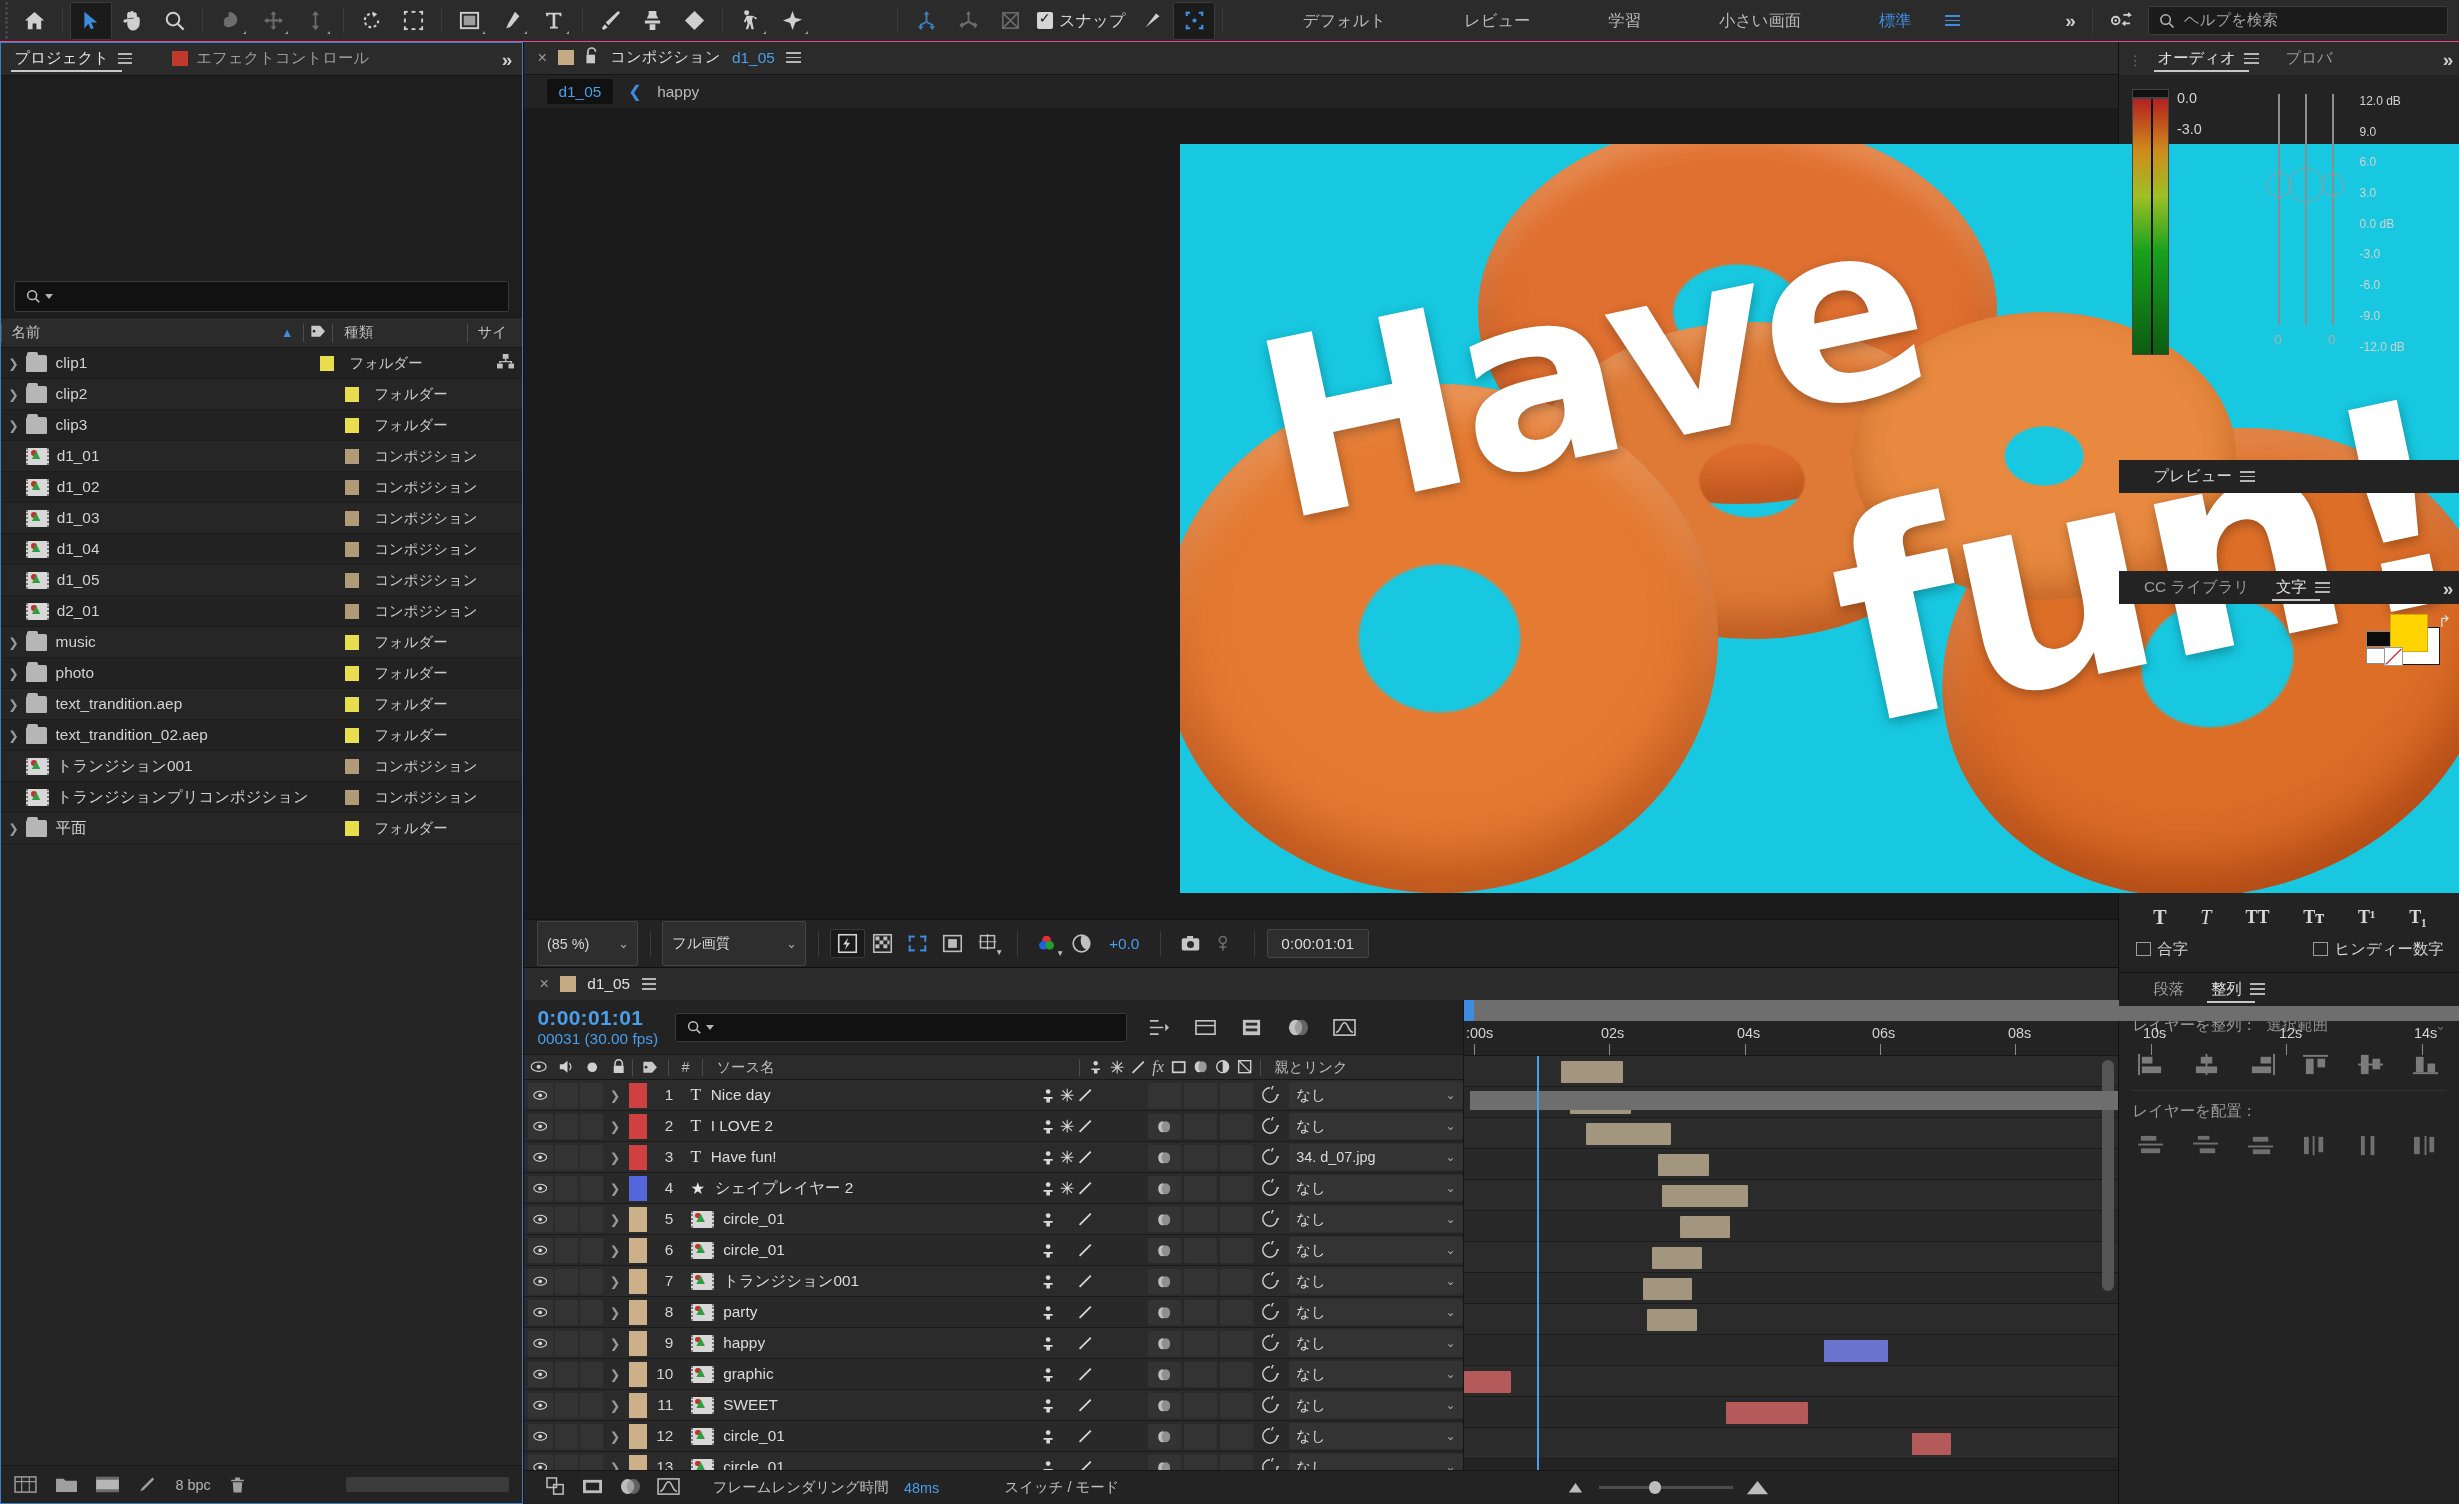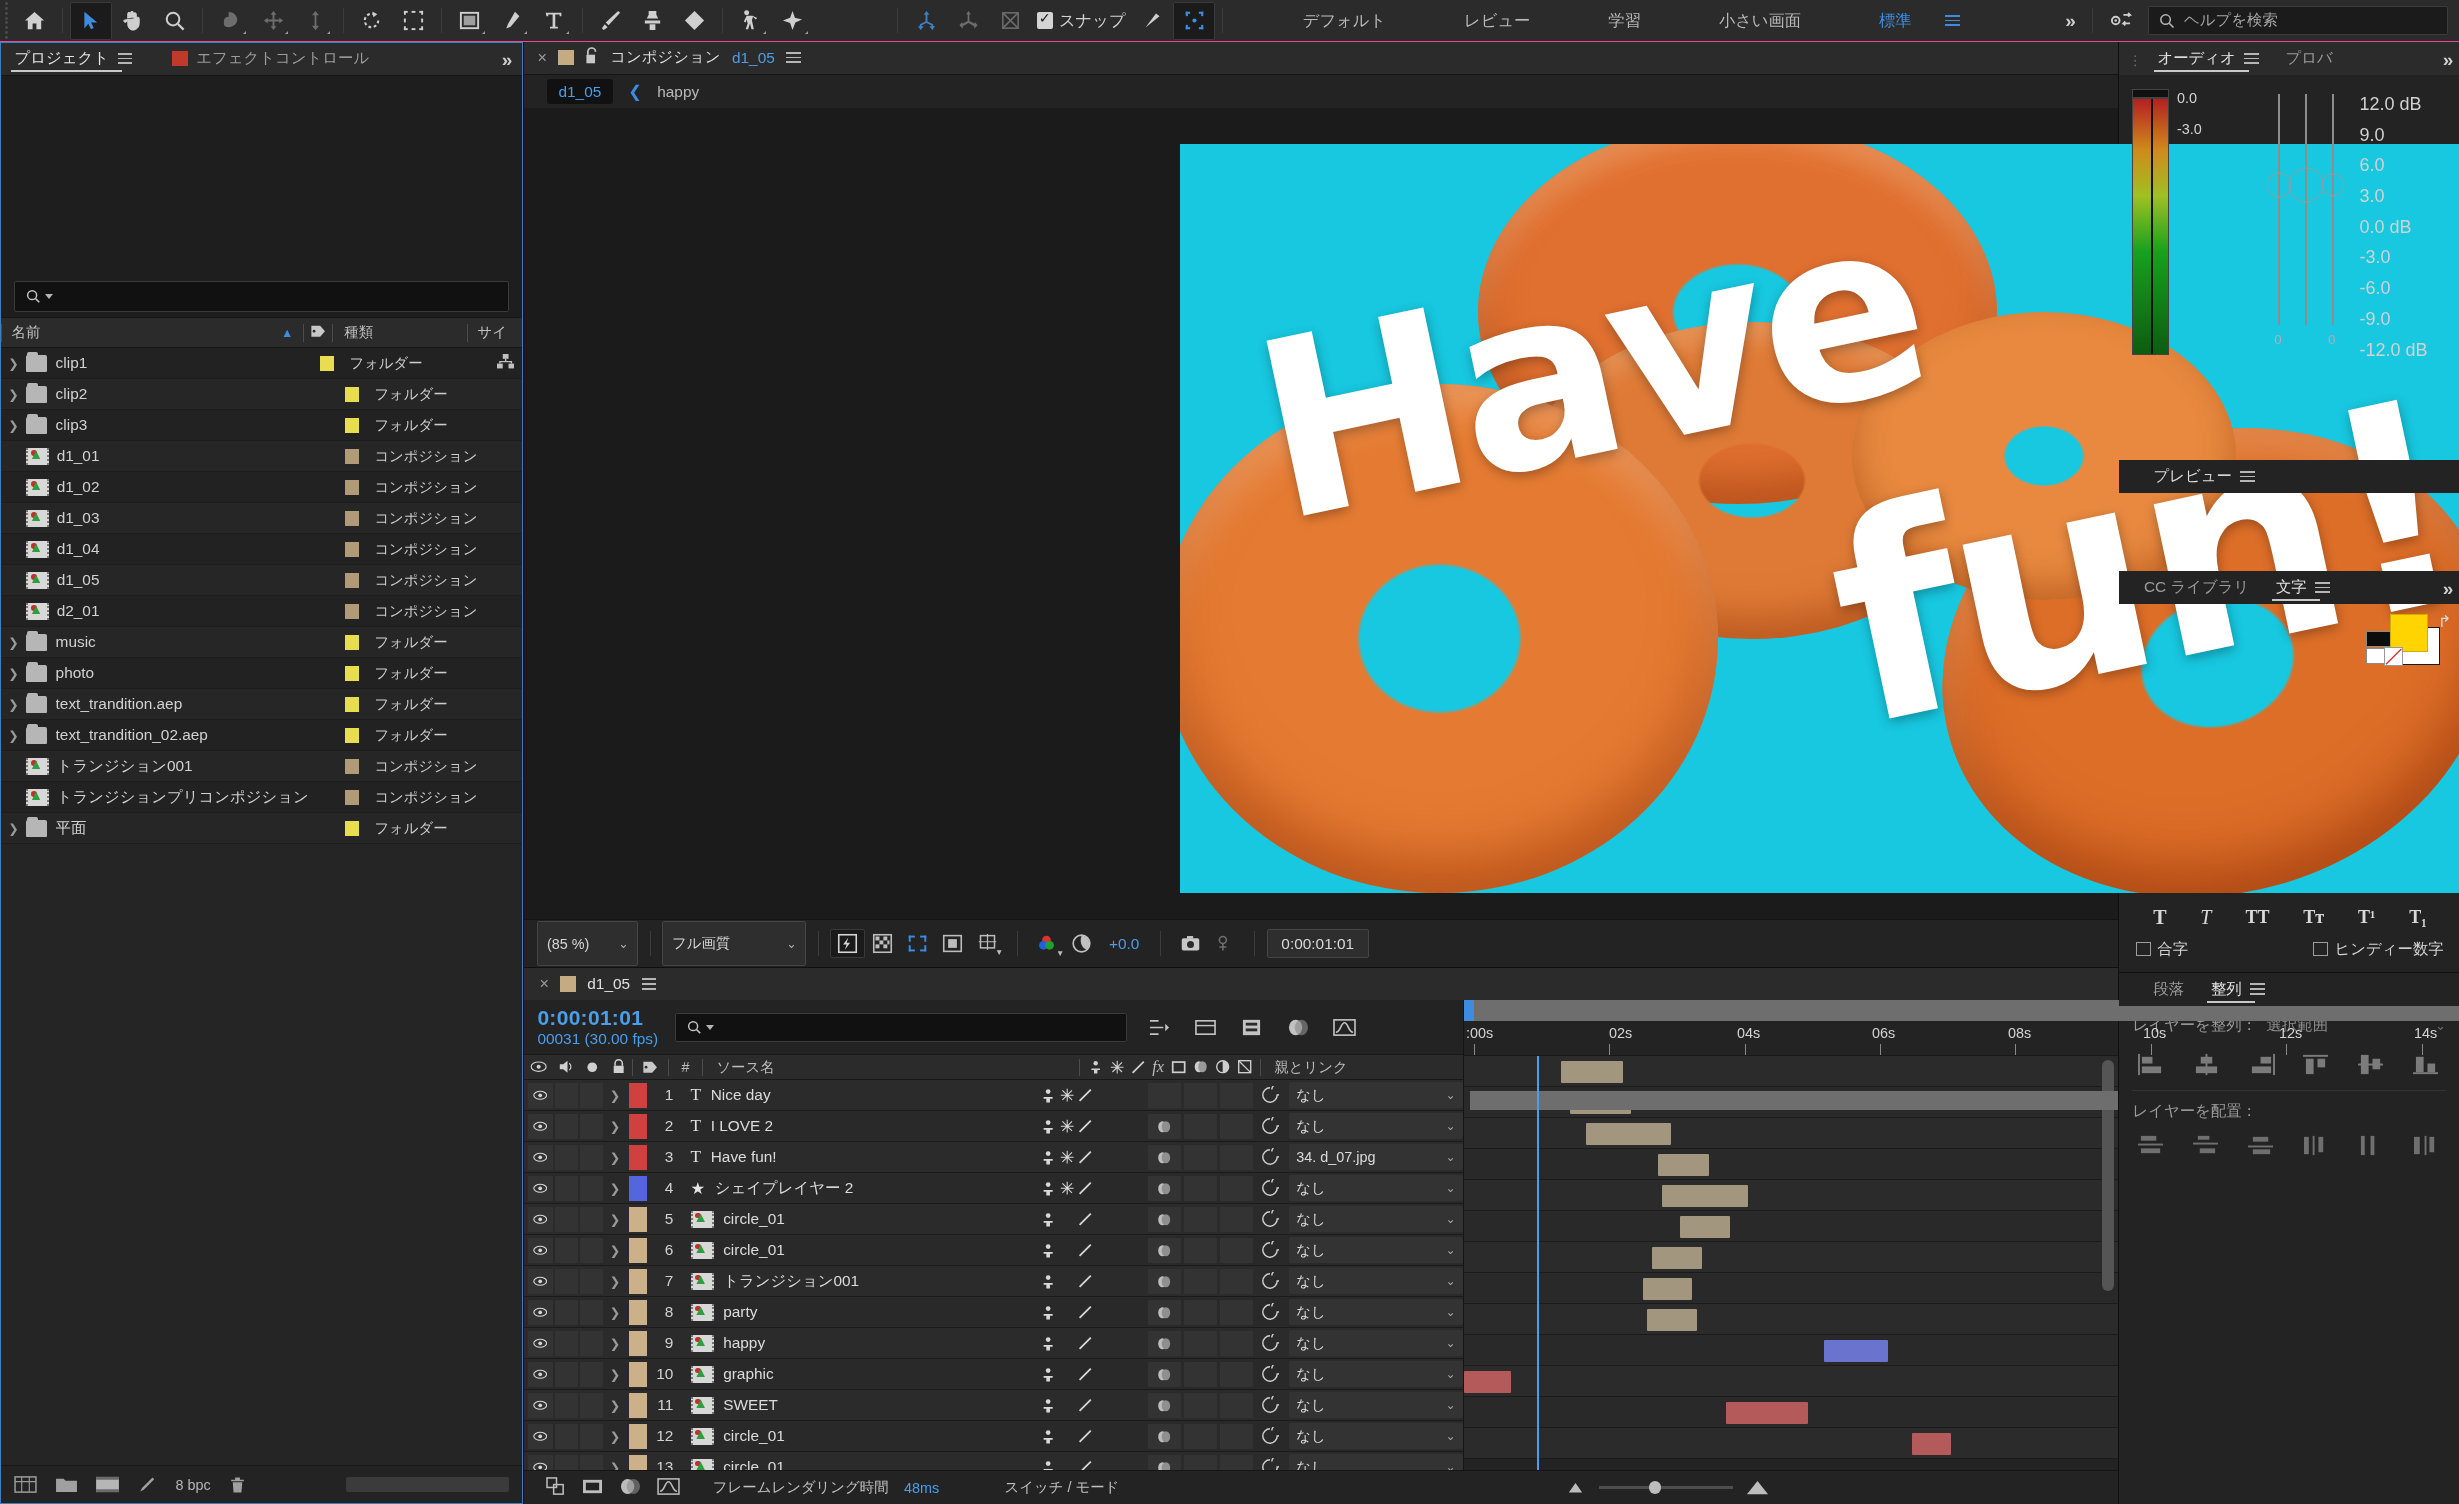--- a/index.html
+++ b/index.html
@@ -167,21 +167,21 @@
   .rp-tabs { height:33px; display:flex; align-items:flex-end; background:#2b2b2b; padding-left:9.6px; position:relative;}
   .audio-body { height:384px; background:#232323; display:flex; padding:13.4px 11.5px 9.6px 13.4px; gap:7.7px;}
   .vu { width:37px; background:linear-gradient(to top,#0d5c12 0%,#17a11d 40%,#9fc024 62%,#cf8a1c 80%,#b32020 100%);
      border:1px solid #444; position:relative; }
   .vu-top { position:absolute; left:-1px; right:-1px; top:-9.6px; height:8.6px; background:#111; border:1px solid #444;}
   .vu:after{content:"";position:absolute;left:50%;top:0;bottom:0;width:1.9px;background:#121212;}
   .scale { width:75px; display:flex; flex-direction:column; justify-content:space-between; font-size:14.4px; color:#d2d2d2; padding-top:1.9px;}
   .sliders { flex:1 1 auto; display:flex; align-items:flex-start; justify-content:center; gap:25px; padding-top:5.8px; position:relative;}
   .slider-track { width:1.9px; background:#8d8d8d; position:relative;}
   .knob { position:absolute; left:50%; transform:translate(-50%,-50%); border:1.9px solid #9a9a9a; border-radius:50%;}
-  .rscale { width:88px; position:relative; font-size:18px; color:#d2d2d2;}
+  .rscale { width:88px; position:relative; font-size:12px; color:#d2d2d2;}
   .rscale span { position:absolute; left:0; }
   .preview-body { height:77px; background:#232323; padding:9.6px 13.4px;}
   .pv-controls { display:flex; align-items:center; gap:25px; padding-top:11.5px; padding-left:9.6px;}
   .char-body { background:#232323; padding:7.7px 11.5px 9.6px 13.4px; }
   .row-f { display:flex; align-items:center; gap:7.7px; margin-bottom:6.7px;}
   .fsel { flex:1 1 auto; height:29px; background:#111; border:1px solid #3c3c3c; border-radius:1.9px;
      display:flex; align-items:center; justify-content:space-between; padding:0 7.7px; font-size:15.4px; color:#e2e2e2;}
   .swatches { position:relative; width:83px; height:63px; }
   .num-row { display:flex; align-items:center; gap:5.8px; margin-bottom:2.9px; height:31px;}
   .num-field { display:flex; align-items:center; gap:4.8px; font-size:15.4px; }
@@ -1505,21 +1505,21 @@
 
           <div class="tl-right">
             <div class="tl-topbar">
               <div class="workarea" style="left:5.8px; width:1157px"></div>
               <div class="wa-handle" style="left:0px"></div>
 
             </div>
             <div class="tl-ruler" id="tl-ruler">
                 <span class="rtick" style="left: 1.9px;">:00s</span>
                 <span class="rtickline" style="left: 9.6px;"></span>
-                <span class="rtick" style="left: 145px;">02s</span>
+                <span class="rtick" style="left: 137px;">02s</span>
                 <span class="rtickline" style="left: 145px;"></span>
                 <span class="rtick" style="left: 273px;">04s</span>
                 <span class="rtickline" style="left: 281px;"></span>
                 <span class="rtick" style="left: 408px;">06s</span>
                 <span class="rtickline" style="left: 416px;"></span>
                 <span class="rtick" style="left: 544px;">08s</span>
                 <span class="rtickline" style="left: 551px;"></span>
                 <span class="rtick" style="left: 679px;">10s</span>
                 <span class="rtickline" style="left: 687px;"></span>
                 <span class="rtick" style="left: 815px;">12s</span>

